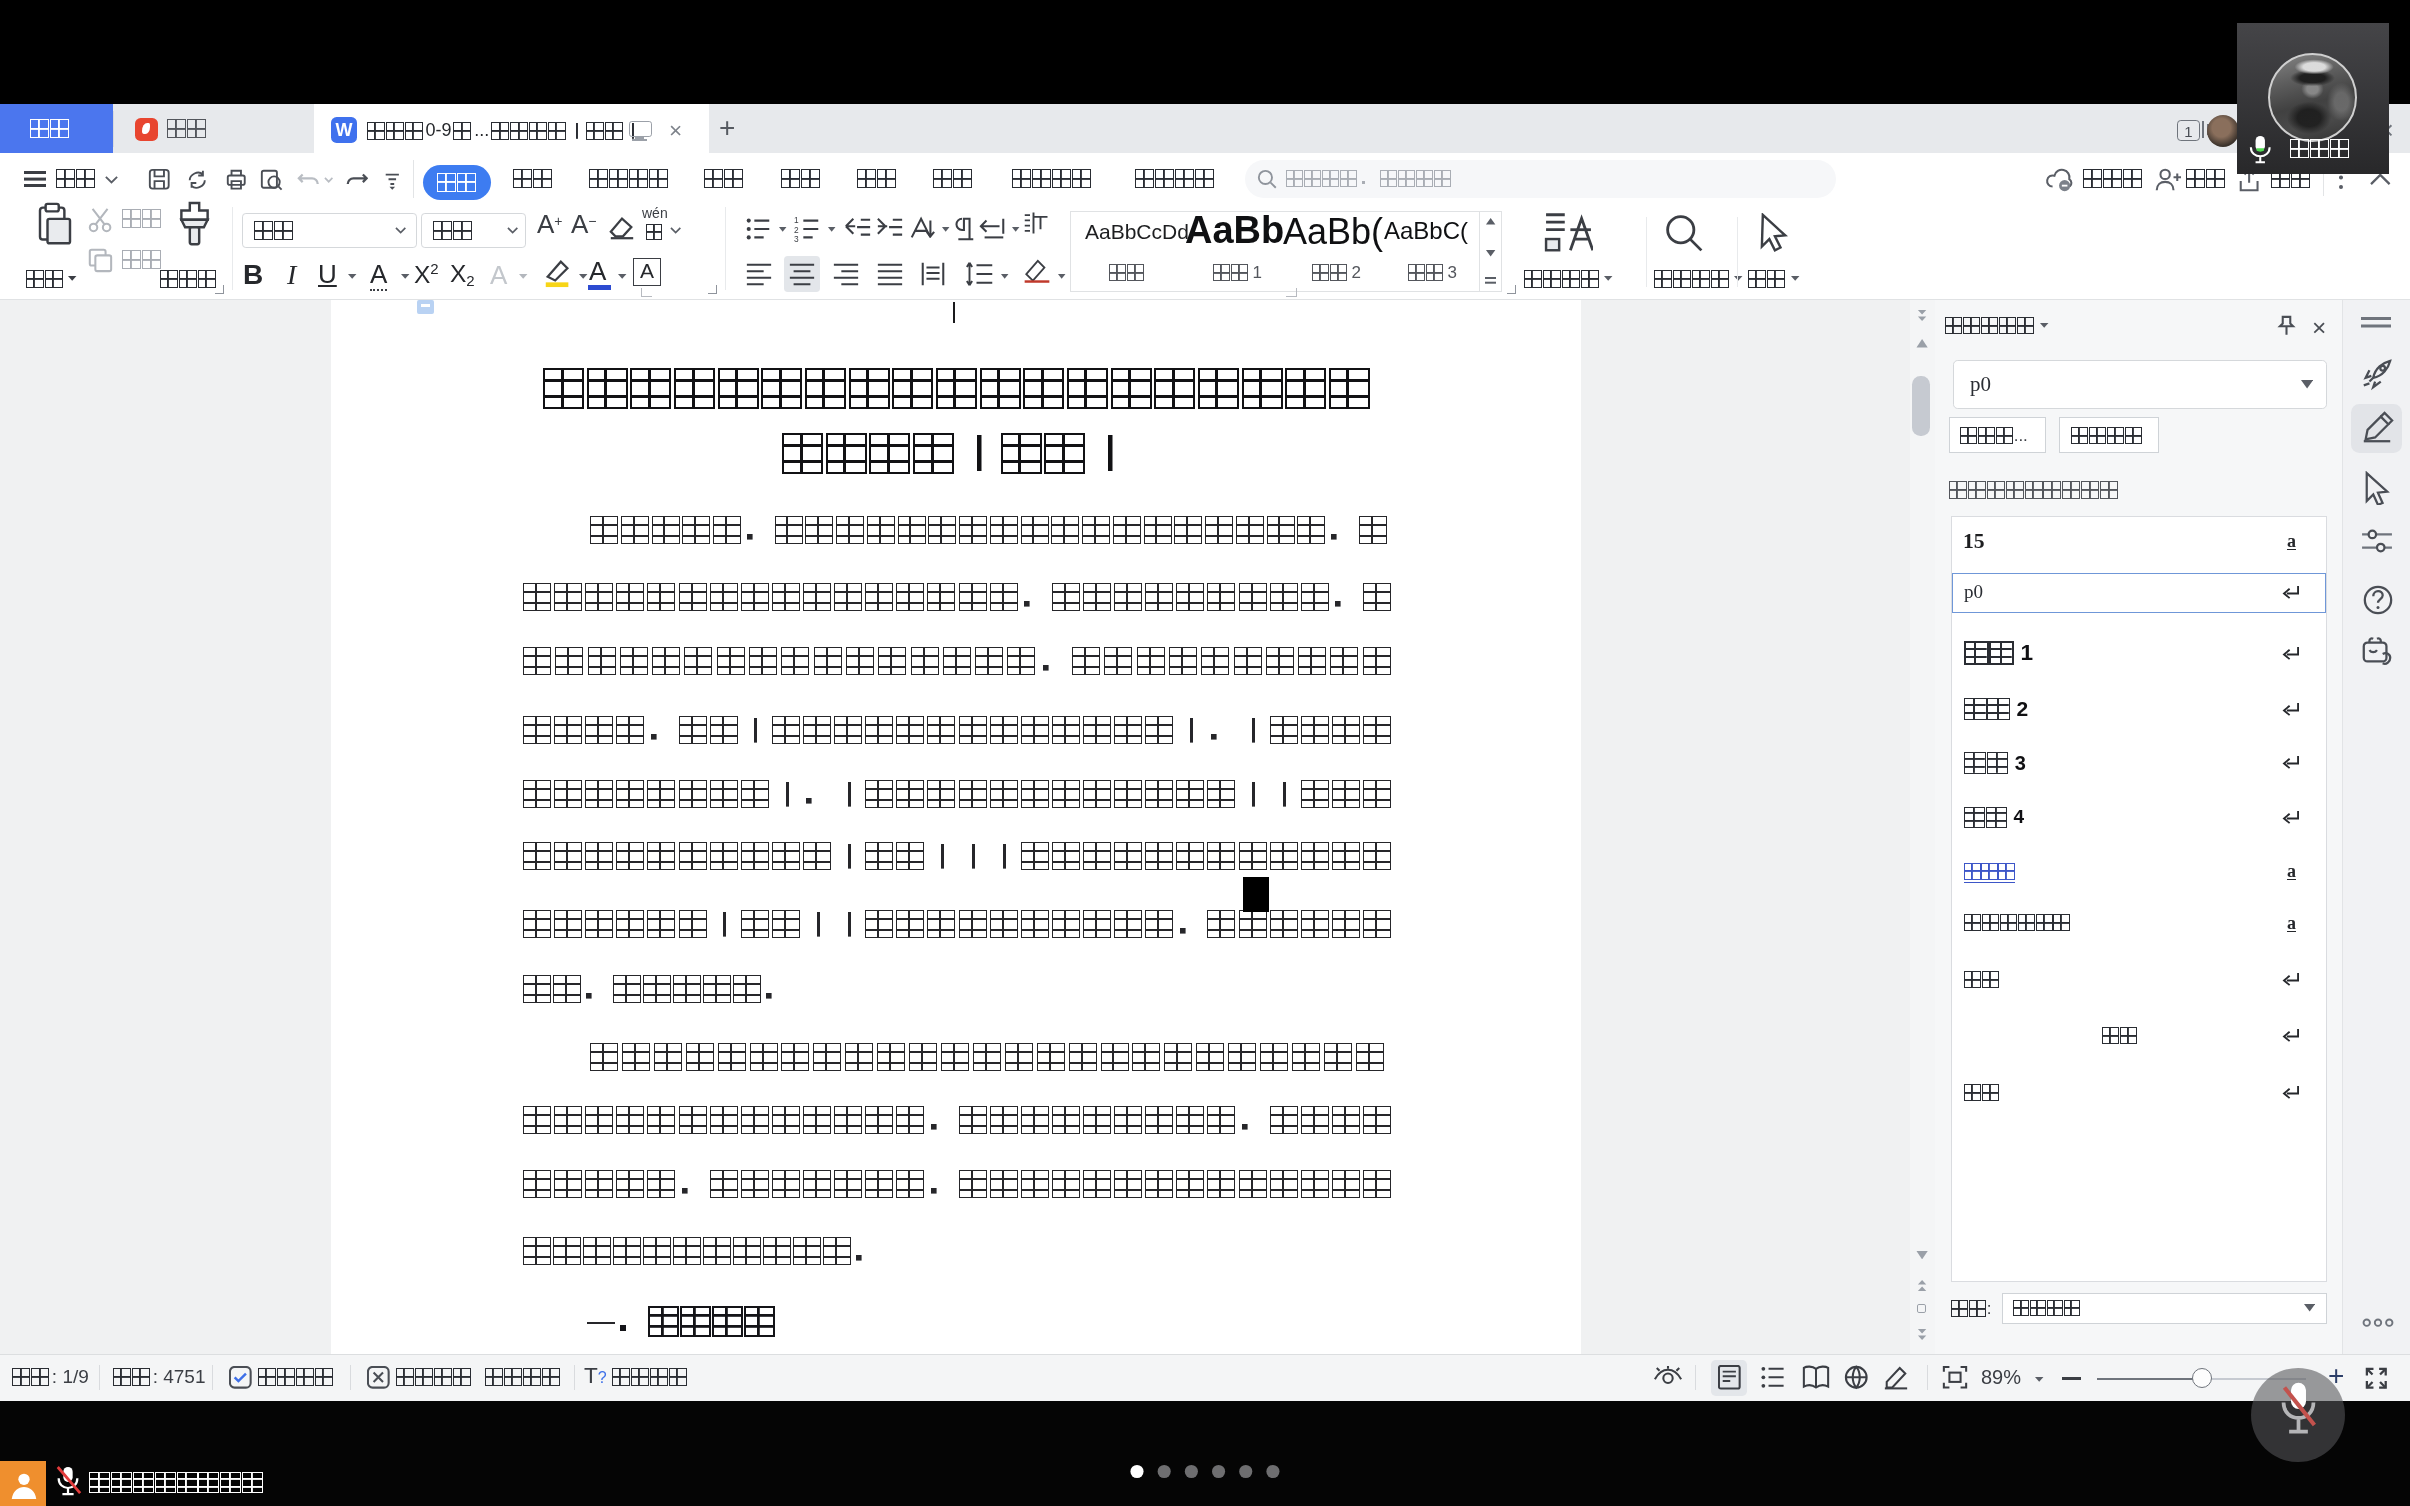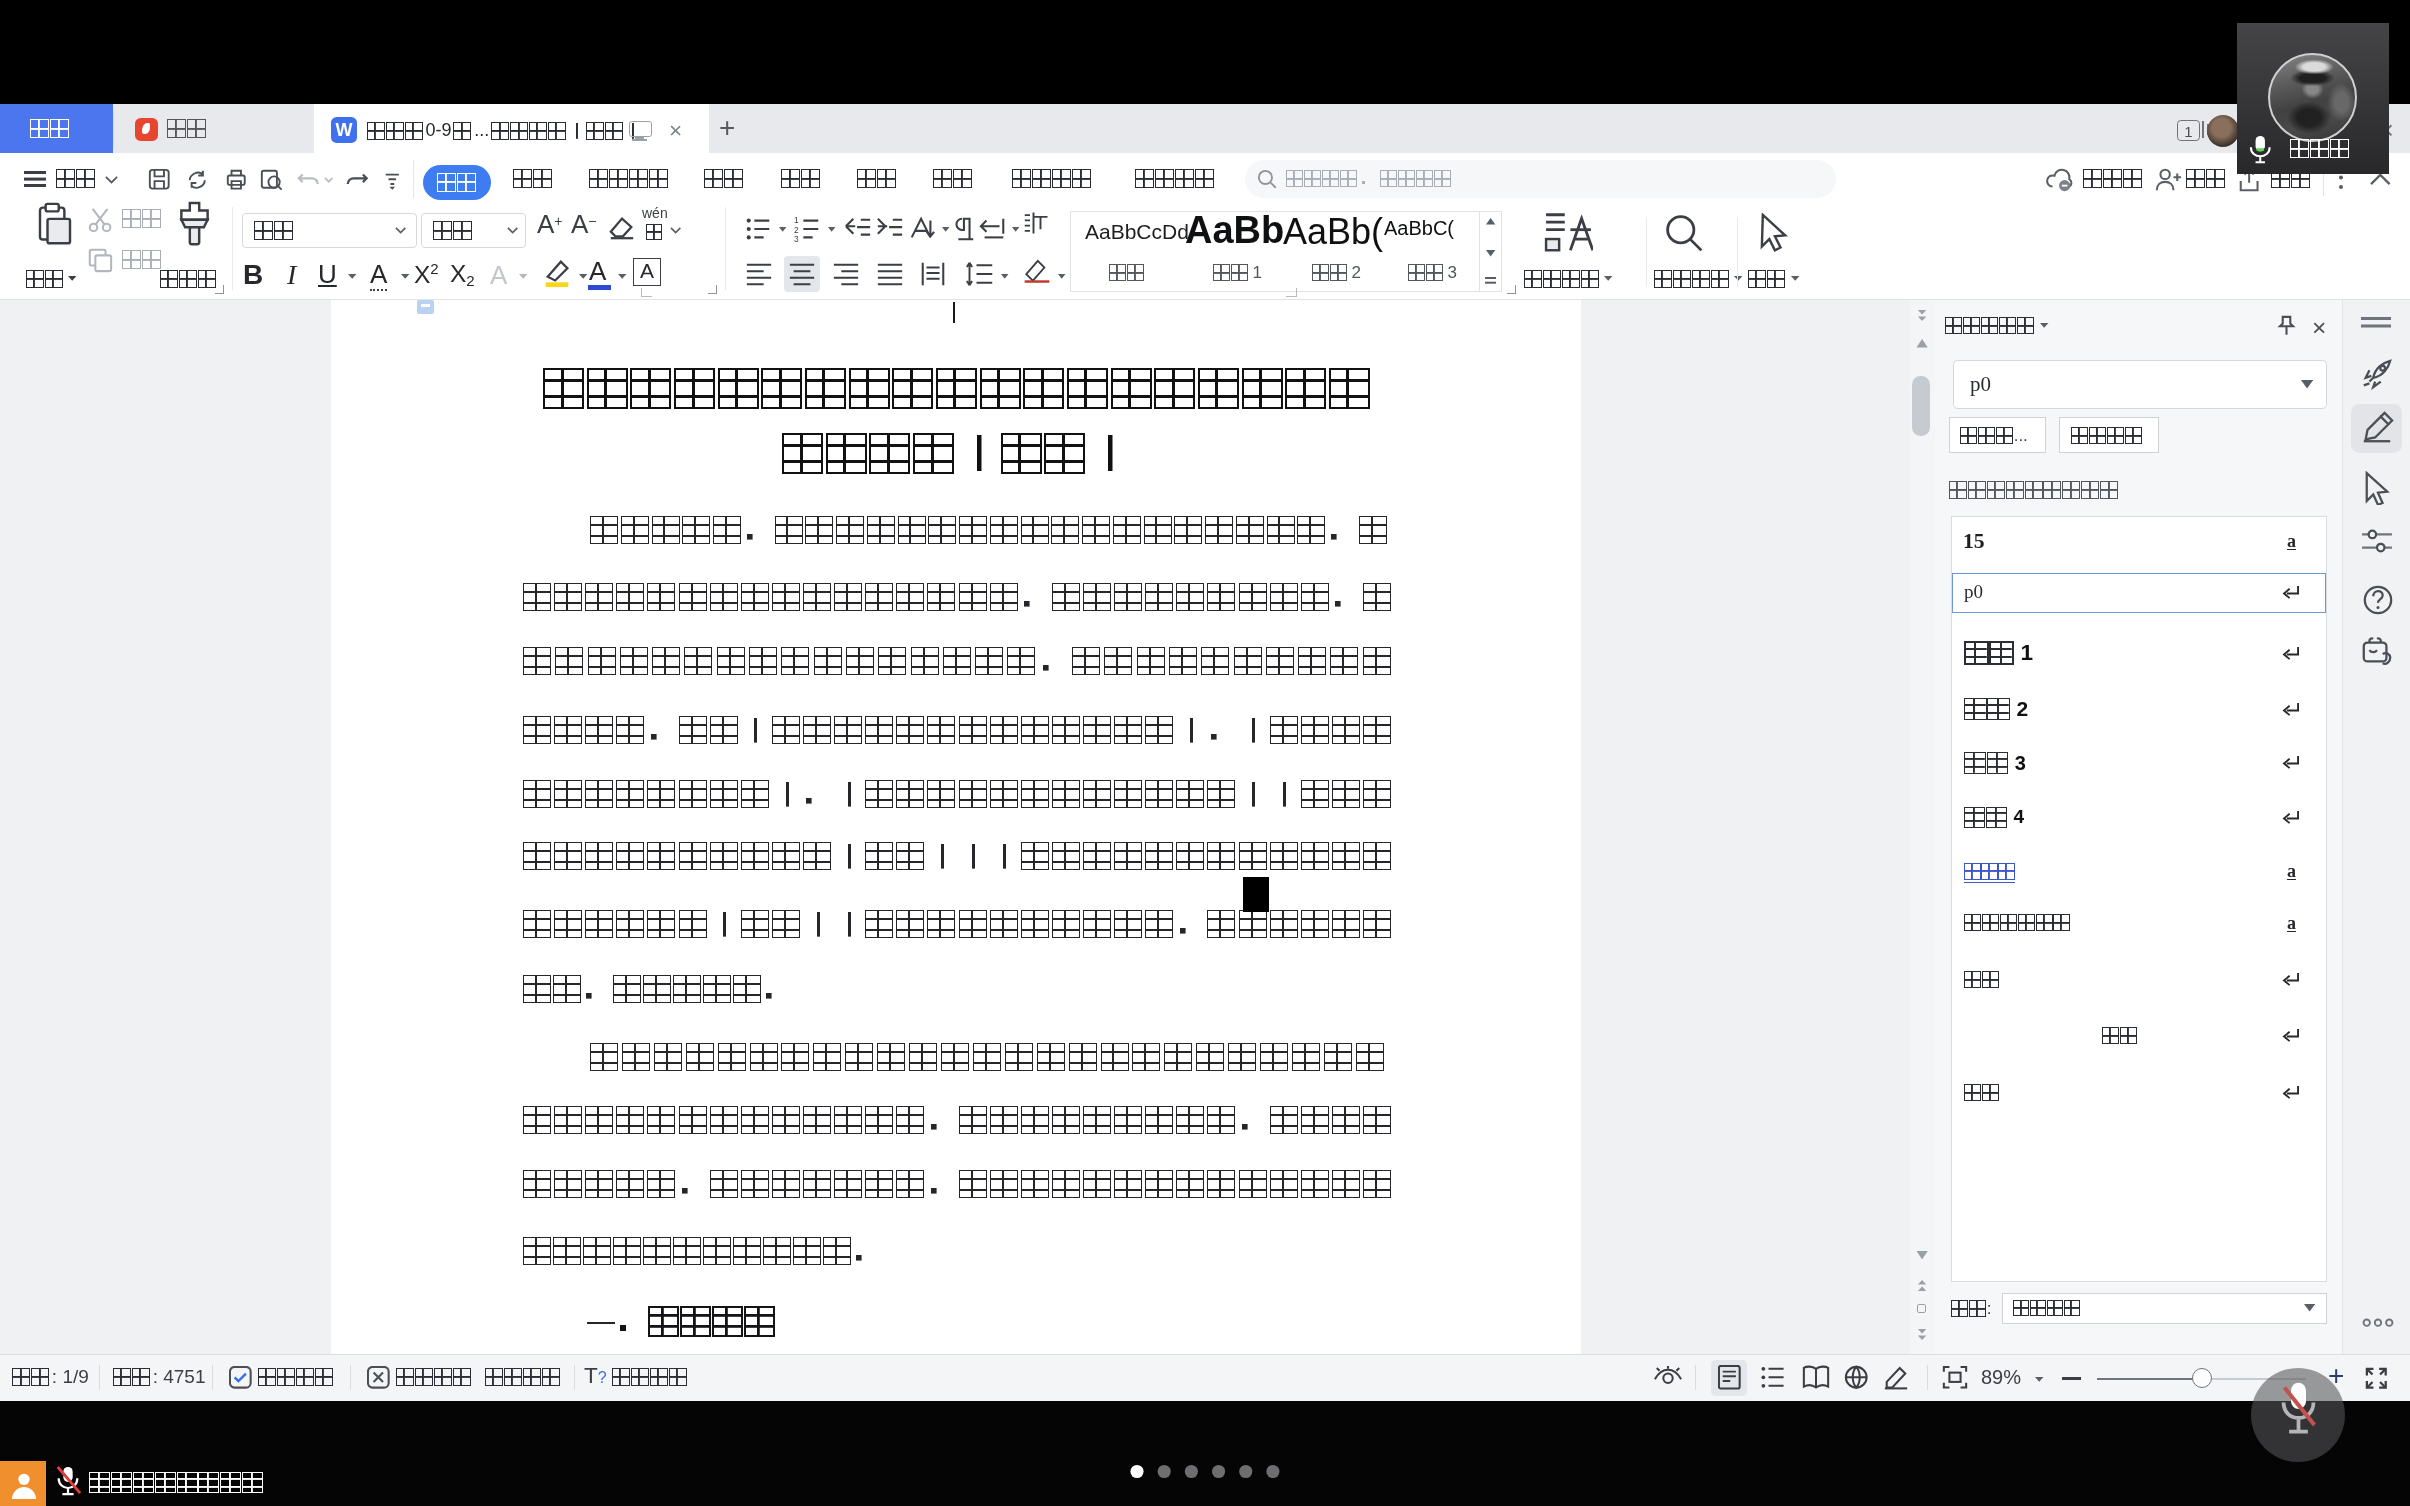--- a/index.html
+++ b/index.html
@@ -433,21 +433,21 @@
     <i class="g u18 md"></i>
     <i class="g u18 md"></i>
     <span style="font-size:17px;color:#53565c;margin-left:3.8px">1</span>
   </div>
 <div class="a" style="left:1283px;top:211px;font-size:36px;color:#0f1012;white-space:nowrap;">AaBb(</div>
 <div class="rw" style="left:1312px;top:264px;height:17px;">
     <i class="g u18 md"></i>
     <i class="g u18 md"></i>
     <span style="font-size:17px;color:#53565c;margin-left:3.8px">2</span>
   </div>
-<div class="a" style="left:1384px;top:217px;font-size:20px;color:#0f1012;white-space:nowrap;">AaBbC(</div>
+<div class="a" style="left:1384px;top:217px;font-size:24px;color:#0f1012;white-space:nowrap;">AaBbC(</div>
 <div class="rw" style="left:1408px;top:264px;height:17px;">
     <i class="g u18 md"></i>
     <i class="g u18 md"></i>
     <span style="font-size:17px;color:#53565c;margin-left:3.8px">3</span>
   </div>
 <div class="a" style="left:1479px;top:211px;width:22.6px;height:81px;border-left:0.9px solid #e0e2e4;box-sizing:border-box"></div>
 <svg class="a" style="left:1485px;top:218px" width="11.3" height="7.5" viewBox="0 0 12 8">
     <path d="M6 0l5 7H1z" fill="#5a5e66"></path>
   </svg>
 <svg class="a" style="left:1485px;top:249px" width="11.3" height="7.5" viewBox="0 0 12 8">

